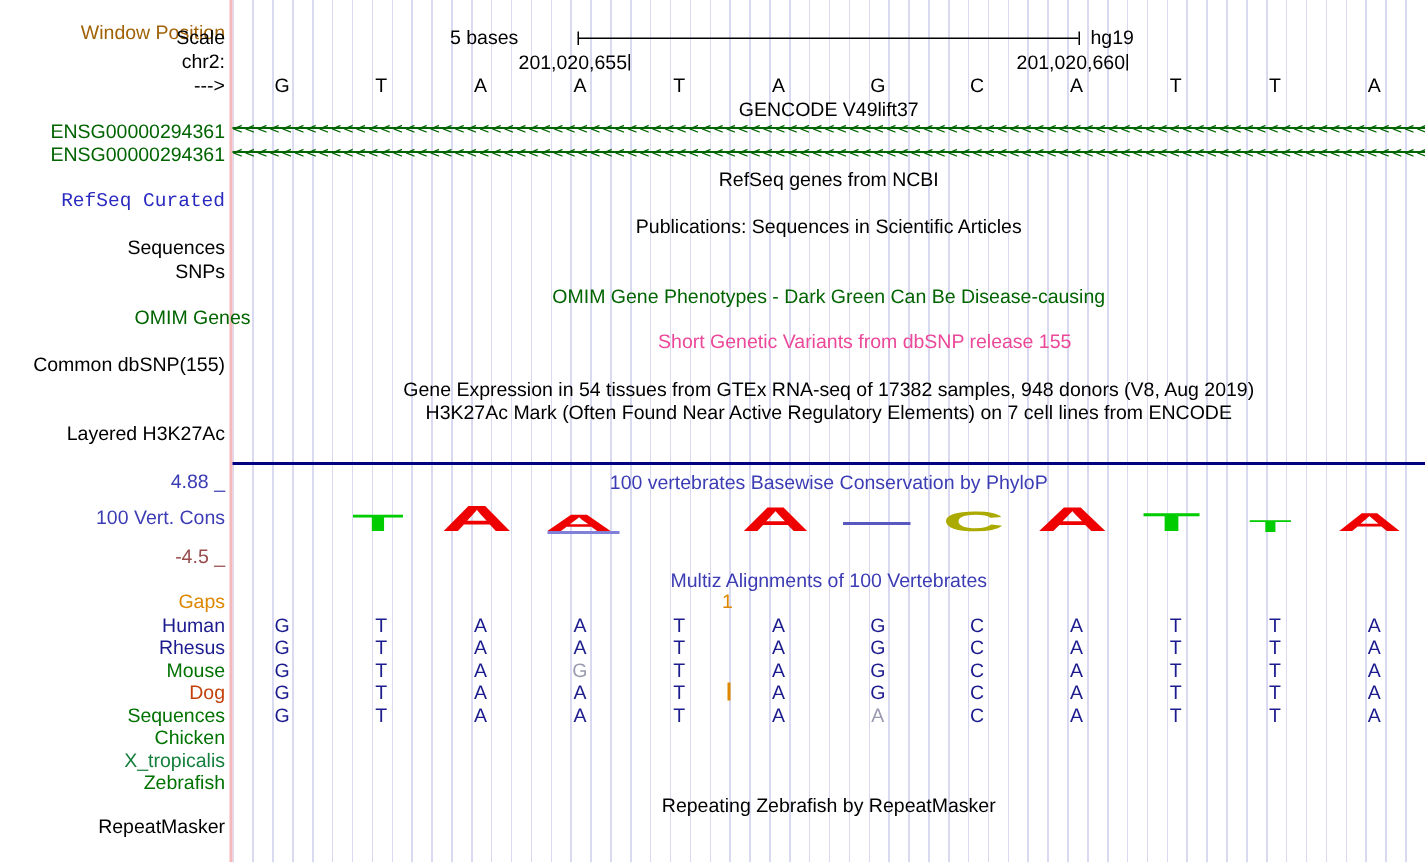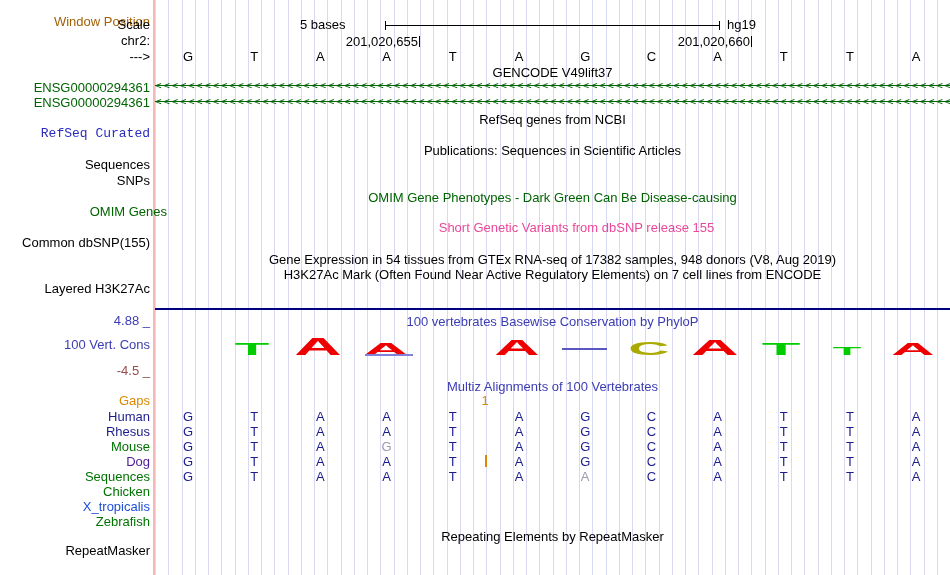--- a/index.html
+++ b/index.html
@@ -70,24 +70,24 @@
       <div class="lbl" style="top: 205px; color: rgb(0, 100, 0); padding-left: 17px;">OMIM Genes</div>
       <div class="lbl" style="top: 236px; color: rgb(0, 0, 0);">Common dbSNP(155)</div>
       <div class="lbl" style="top: 282px; color: rgb(0, 0, 0);">Layered H3K27Ac</div>
       <div class="lbl" style="top: 314px; color: rgb(60, 60, 180);">4.88 _</div>
       <div class="lbl" style="top: 338px; color: rgb(60, 60, 180);">100 Vert. Cons</div>
       <div class="lbl" style="top: 364px; color: rgb(153, 76, 76);">-4.5 _</div>
       <div class="lbl" style="top: 394px; color: rgb(221, 136, 0);">Gaps</div>
       <div class="lbl" style="top: 410px; color: rgb(28, 28, 143);">Human</div>
       <div class="lbl" style="top: 425px; color: rgb(28, 28, 143);">Rhesus</div>
       <div class="lbl" style="top: 440px; color: rgb(0, 114, 0);">Mouse</div>
-      <div class="lbl" style="top: 455px; color: #4c1d95;">Dog</div>
+      <div class="lbl" style="top: 455px; color: #c2410c;">Dog</div>
       <div class="lbl" style="top: 470px; color: rgb(0, 114, 0);">Sequences</div>
       <div class="lbl" style="top: 485px; color: rgb(0, 114, 0);">Chicken</div>
-      <div class="lbl" style="top: 500px; color: #1d4ed8;">X_tropicalis</div>
+      <div class="lbl" style="top: 500px; color: #15803d;">X_tropicalis</div>
       <div class="lbl" style="top: 515px; color: rgb(0, 114, 0);">Zebrafish</div>
       <div class="lbl" style="top: 544px; color: rgb(0, 0, 0);">RepeatMasker</div>
     </div>
 
   <div id="seq-row">
       <div class="seq-letter" style="left: 188px; top: 50px;">G</div>
       <div class="seq-letter" style="left: 254.2px; top: 50px;">T</div>
       <div class="seq-letter" style="left: 320.4px; top: 50px;">A</div>
       <div class="seq-letter" style="left: 386.6px; top: 50px;">A</div>
       <div class="seq-letter" style="left: 452.8px; top: 50px;">T</div>
@@ -108,21 +108,21 @@
   <div id="center-titles">
       <div class="ctr" style="top: 66px; color: rgb(0, 0, 0);">GENCODE V49lift37</div>
       <div class="ctr" style="top: 113px; color: rgb(0, 0, 0);">RefSeq genes from NCBI</div>
       <div class="ctr" style="top: 144px; color: rgb(0, 0, 0);">Publications: Sequences in Scientific Articles</div>
       <div class="ctr" style="top: 191px; color: rgb(0, 100, 0);">OMIM Gene Phenotypes - Dark Green Can Be Disease-causing</div>
       <div class="ctr" style="top: 221px; color: #ec4899; padding-left: 24px;">Short Genetic Variants from dbSNP release 155</div>
       <div class="ctr" style="top: 253px; color: rgb(0, 0, 0);">Gene Expression in 54 tissues from GTEx RNA-seq of 17382 samples, 948 donors (V8, Aug 2019)</div>
       <div class="ctr" style="top: 268px; color: rgb(0, 0, 0);">H3K27Ac Mark (Often Found Near Active Regulatory Elements) on 7 cell lines from ENCODE</div>
       <div class="ctr" style="top: 315px; color: rgb(60, 60, 180);">100 vertebrates Basewise Conservation by PhyloP</div>
       <div class="ctr" style="top: 380px; color: rgb(60, 60, 180);">Multiz Alignments of 100 Vertebrates</div>
-      <div class="ctr" style="top: 530px; color: rgb(0, 0, 0);">Repeating Elements by RepeatMasker</div>
+      <div class="ctr" style="top: 530px; color: rgb(0, 0, 0);">Repeating Zebrafish by RepeatMasker</div>
     </div>
 
   <div class="divider"></div>
 
   <div id="phylop">
       <div class="phylop-letter" style="left: 227px; width: 50px; text-align: center; color: rgb(0, 204, 0); transform: scale(2.83333, 0.785714);">T</div>
       <div class="phylop-letter" style="left: 293px; width: 50px; text-align: center; color: rgb(238, 0, 0); transform: scale(3.28571, 1.21429);">A</div>
       <div class="phylop-letter" style="left: 361px; width: 50px; text-align: center; color: rgb(238, 0, 0); transform: scale(3.14286, 0.785714);">A</div>
       <div class="phylop-letter" style="left: 492px; width: 50px; text-align: center; color: rgb(238, 0, 0); transform: scale(3.14286, 1.14286);">A</div>
       <div class="phylop-letter" style="left: 624px; width: 50px; text-align: center; color: rgb(170, 170, 0); transform: scale(2.85714, 0.928571);">C</div>

